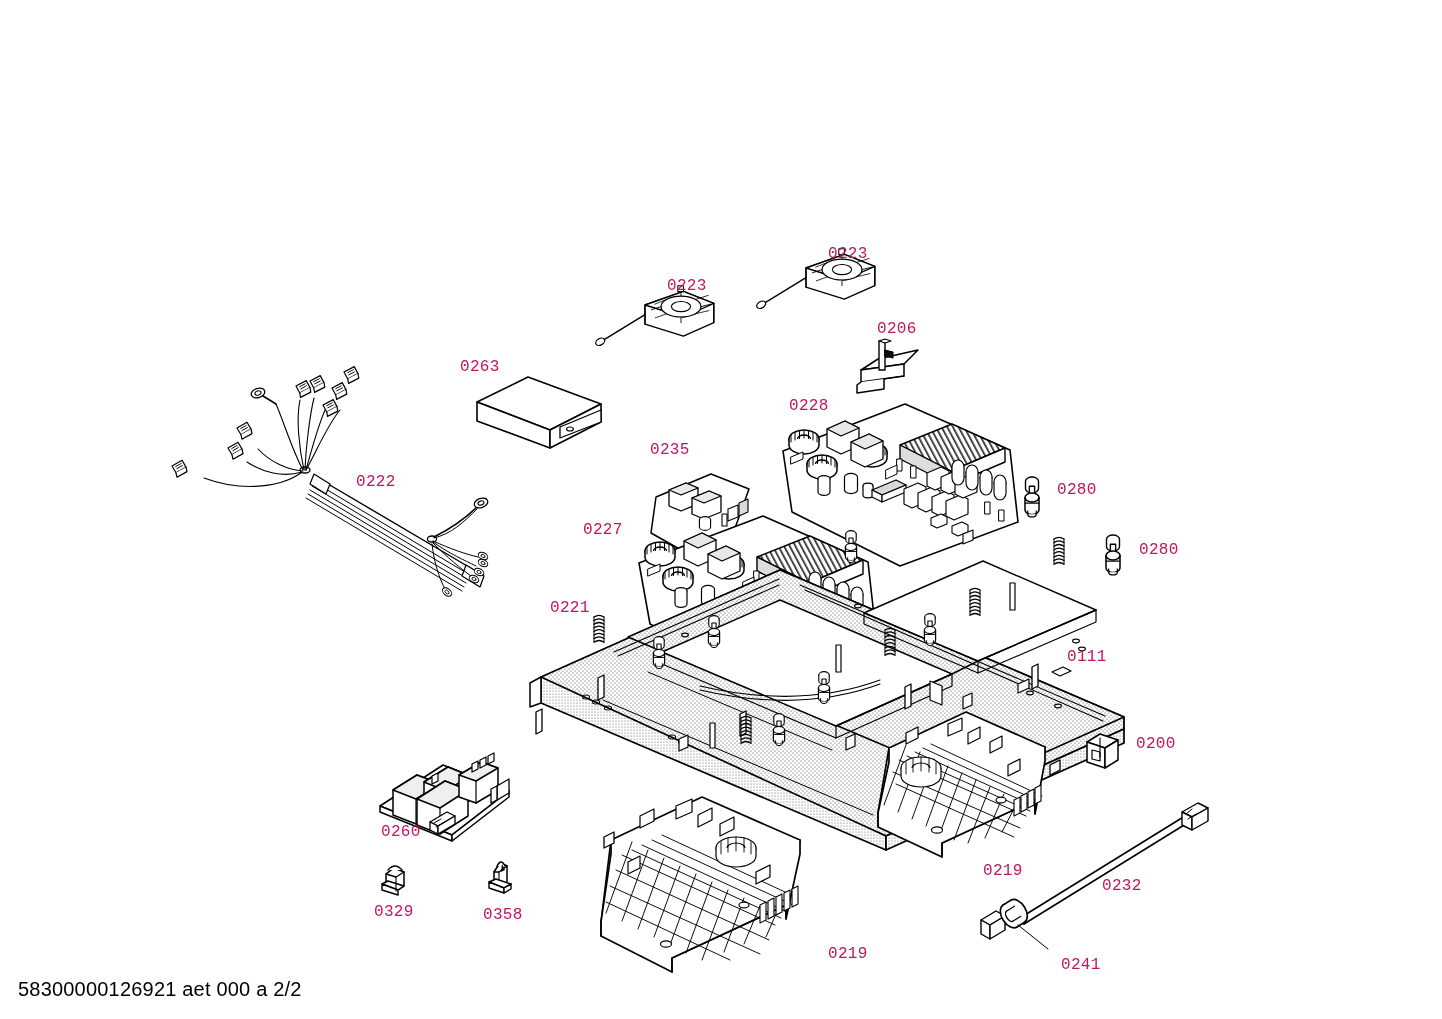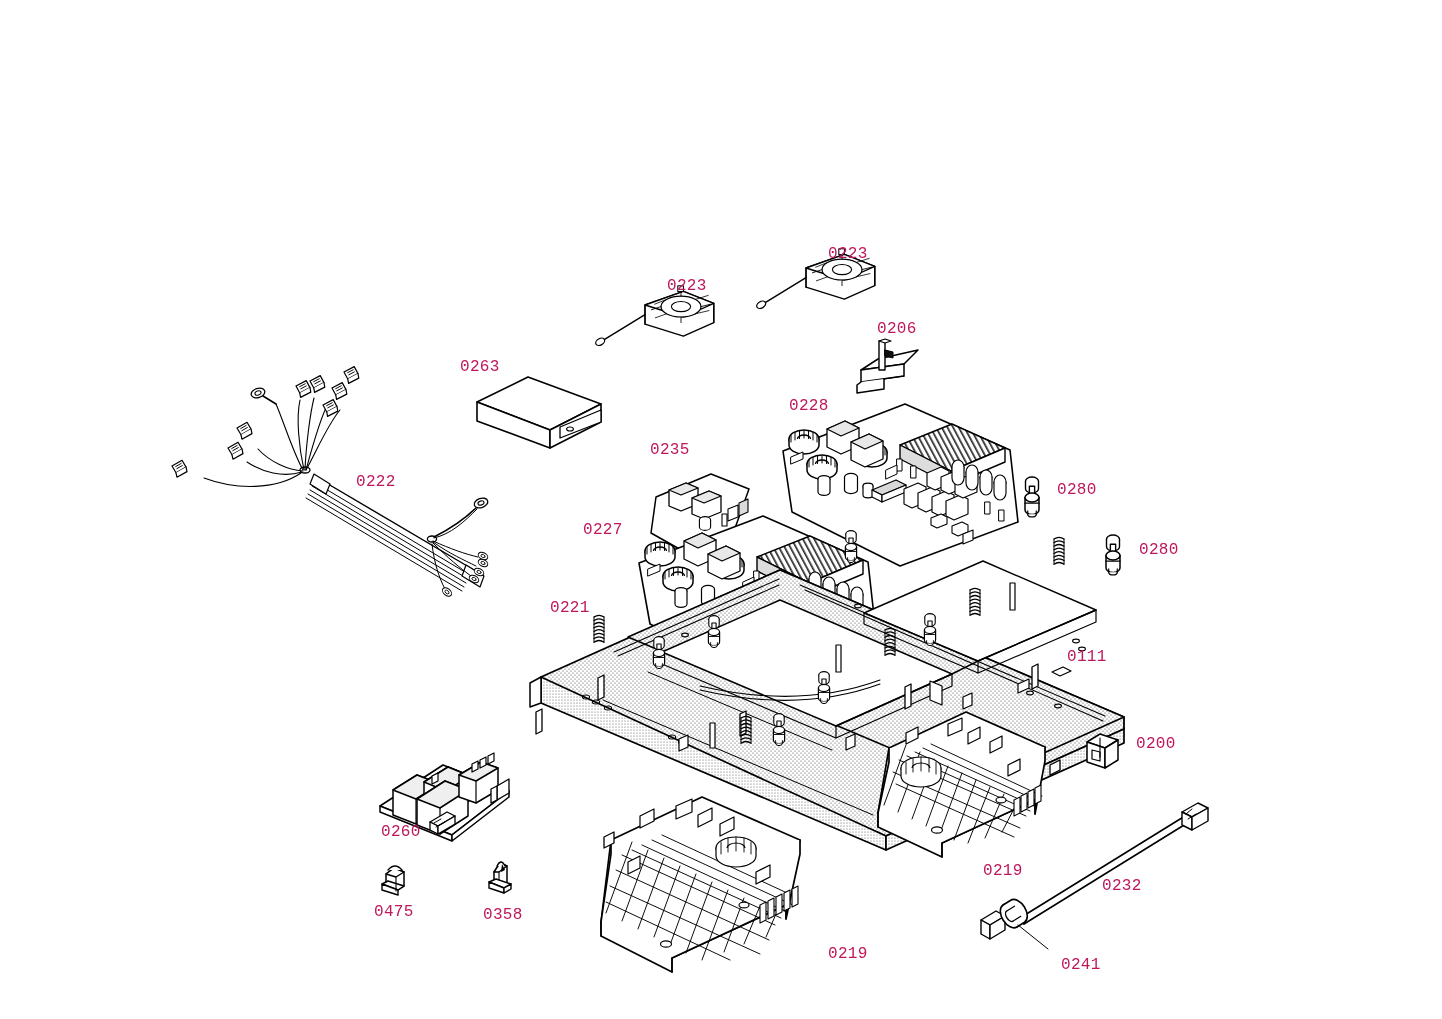--- a/index.html
+++ b/index.html
@@ -653,19 +653,20 @@
 <div class="lbl" style="left:583px;top:521px;">0227</div>
 <div class="lbl" style="left:356px;top:473px;">0222</div>
 <div class="lbl" style="left:1057px;top:481px;">0280</div>
 <div class="lbl" style="left:1139px;top:541px;">0280</div>
 <div class="lbl" style="left:550px;top:599px;">0221</div>
 <div class="lbl" style="left:1067px;top:648px;">0111</div>
 <div class="lbl" style="left:1136px;top:735px;">0200</div>
 <div class="lbl" style="left:381px;top:823px;">0260</div>
 <div class="lbl" style="left:983px;top:862px;">0219</div>
 <div class="lbl" style="left:1082px;top:877px;margin-left:20px;">0232</div>
-<div class="lbl" style="left:374px;top:903px;">0475</div>
+<div class="lbl" style="left:374px;top:903px;">0329</div>
 <div class="lbl" style="left:483px;top:906px;">0358</div>
 <div class="lbl" style="left:828px;top:945px;">0219</div>
 <div class="lbl" style="left:1061px;top:956px;">0241</div>
 
+<div id="footer">58300000126921 aet 000 a 2/2</div>
 
 </div>
 
 </body></html>

